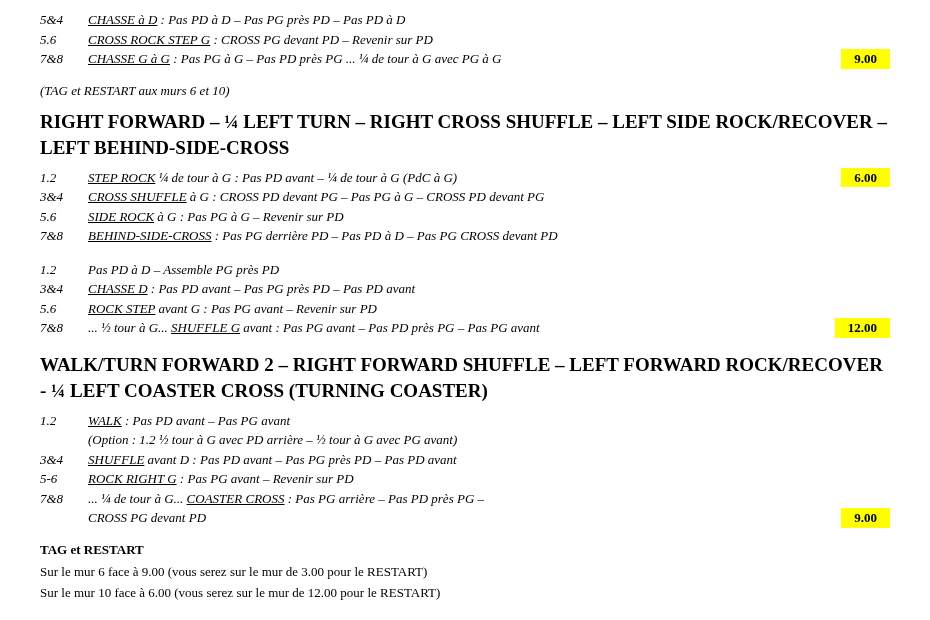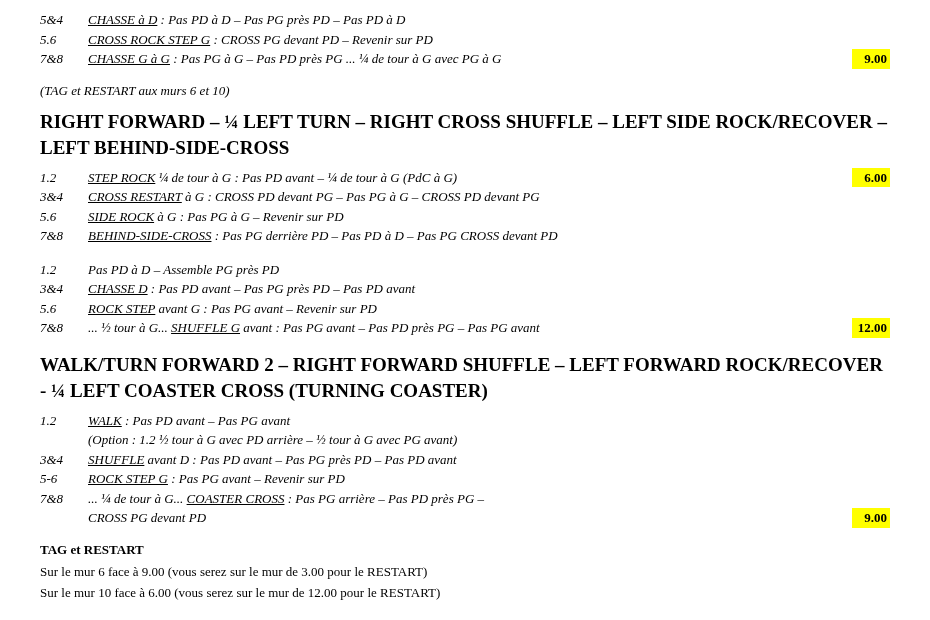--- a/index.html
+++ b/index.html
@@ -34,21 +34,21 @@
       flex-shrink: 0;
     }
     .desc {
       flex: 1;
       font-style: italic;
     }
     .score {
       background-color: #ffff00;
       font-weight: bold;
       font-style: normal;
-      padding: 0 3px;
+      padding: 0 13px;
       margin-left: 8px;
       min-width: 38px;
       text-align: right;
       flex-shrink: 0;
     }
     .underline {
       text-decoration: underline;
     }
     .tag-note {
       font-style: italic;
@@ -96,21 +96,21 @@
     <div class="section-header">
       RIGHT FORWARD – ¼ LEFT TURN – RIGHT CROSS SHUFFLE – LEFT SIDE ROCK/RECOVER – LEFT BEHIND-SIDE-CROSS
     </div>
     <div class="line">
       <span class="count">1.2</span>
       <span class="desc"><span class="underline">STEP ROCK</span> ¼ de tour à G : Pas PD avant – ¼ de tour à G (PdC à G)</span>
       <span class="score">6.00</span>
     </div>
     <div class="line">
       <span class="count">3&amp;4</span>
-      <span class="desc"><span class="underline">CROSS RESTART</span> à G : CROSS PD devant PG – Pas PG à G – CROSS PD devant PG</span>
+      <span class="desc"><span class="underline">CROSS SHUFFLE</span> à G : CROSS PD devant PG – Pas PG à G – CROSS PD devant PG</span>
     </div>
     <div class="line">
       <span class="count">5.6</span>
       <span class="desc"><span class="underline">SIDE ROCK</span> à G :  Pas PG à G – Revenir sur PD</span>
     </div>
     <div class="line">
       <span class="count">7&amp;8</span>
       <span class="desc"><span class="underline">BEHIND-SIDE-CROSS</span> : Pas PG derrière PD – Pas PD à D – Pas PG CROSS devant PD</span>
     </div>
   </div>
@@ -145,21 +145,21 @@
     </div>
     <div class="option-note">
       (Option : 1.2  ½ tour à G avec PD arrière – ½ tour à G avec PG avant)
     </div>
     <div class="line">
       <span class="count">3&amp;4</span>
       <span class="desc"><span class="underline">SHUFFLE</span> avant D : Pas PD avant – Pas PG près PD – Pas PD avant</span>
     </div>
     <div class="line">
       <span class="count">5-6</span>
-      <span class="desc"><span class="underline">ROCK STEP G</span> : Pas PG avant – Revenir sur PD</span>
+      <span class="desc"><span class="underline">ROCK RIGHT G</span> : Pas PG avant – Revenir sur PD</span>
     </div>
     <div class="line">
       <span class="count">7&amp;8</span>
       <span class="desc">... ¼ de tour à G...  <span class="underline">COASTER CROSS</span> :  Pas PG arrière – Pas PD près PG –</span>
     </div>
     <div class="line">
       <span class="count"></span>
       <span class="desc">CROSS PG devant PD</span>
       <span class="score">9.00</span>
     </div>

